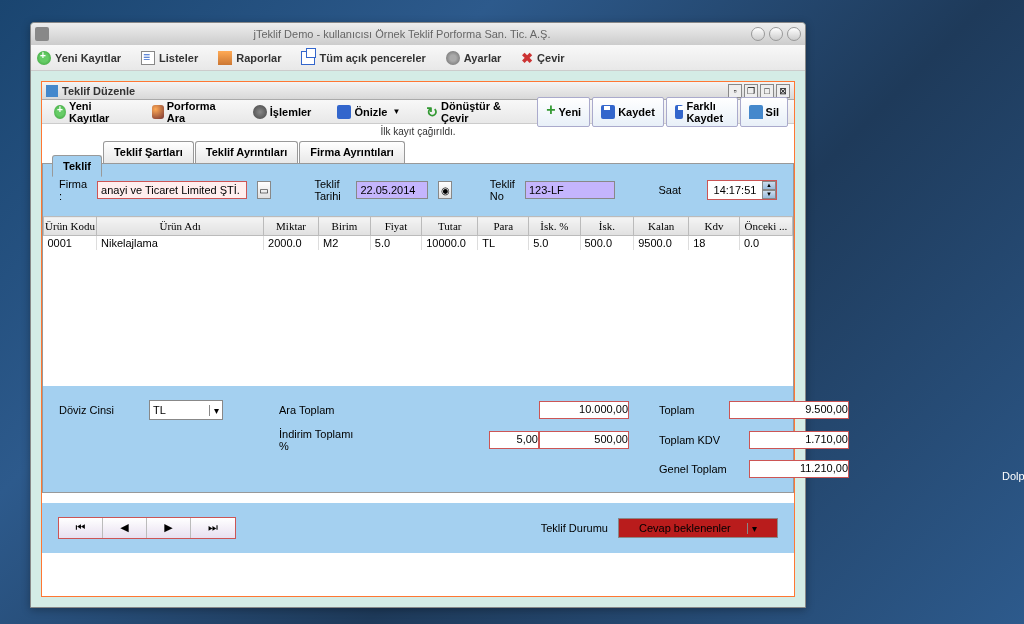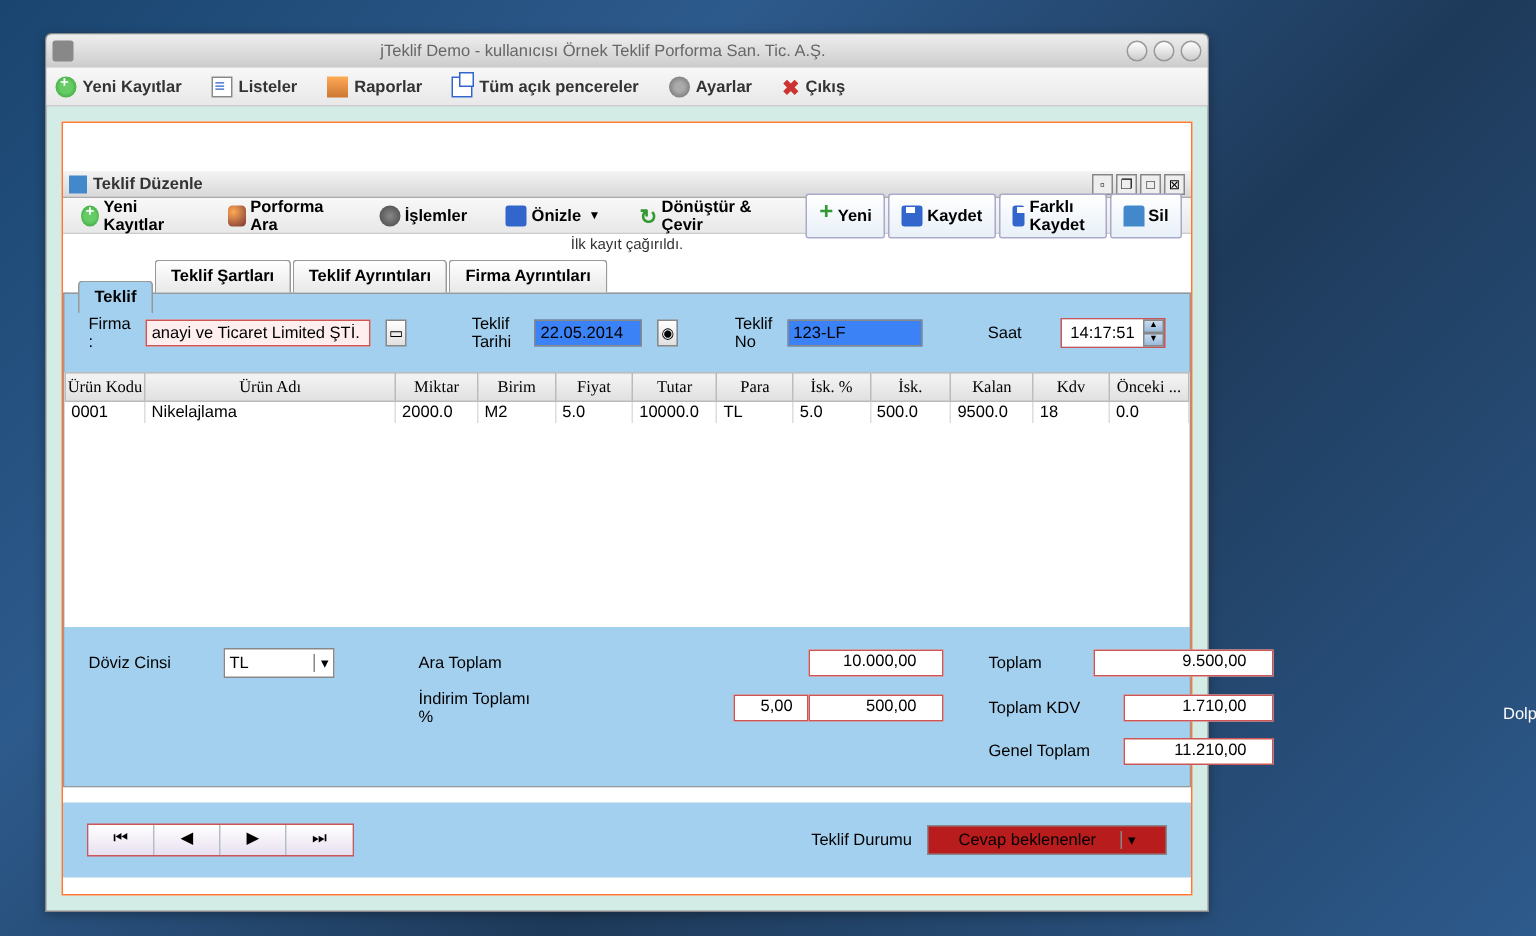--- a/index.html
+++ b/index.html
@@ -25,51 +25,51 @@
   .ico-bino { background: radial-gradient(circle at 30% 30%, #fa5, #733); border-radius: 3px; }
   .ico-gears { background: radial-gradient(circle, #888, #444); border-radius: 50%; }
   .ico-preview { background: #36c; border-radius: 2px; }
   .ico-refresh { color: #393; font-weight: bold; font-size: 14px; }
   .ico-new { color: #393; font-weight: bold; font-size: 16px; margin-top: -4px; }
   .ico-save { background: #36c; border-radius: 2px; position: relative; }
   .ico-save::after { content: ""; position: absolute; background: #fff; width: 6px; height: 4px; left: 3px; top: 1px; }
   .ico-del { background: #48c; border-radius: 2px 2px 0 0; }
   .content-area { position: absolute; left: 10px; top: 58px; right: 10px; bottom: 10px; border: 1px solid #f73; background: #fff; }
   .inner-window { position: absolute; left: 0; top: 0; right: 0; bottom: 0; }
-  .inner-titlebar { height: 18px; background: linear-gradient(to bottom, #f4f4f4, #d8d8d8); display: flex; align-items: center; padding: 0 4px; border-bottom: 1px solid #aaa; margin-top: 32px; }
+  .inner-titlebar { height: 18px; background: linear-gradient(to bottom, #f4f4f4, #d8d8d8); display: flex; align-items: center; padding: 0 4px; border-bottom: 1px solid #aaa; }
   .inner-titlebar-icon { width: 12px; height: 12px; background: #48c; margin-right: 4px; }
   .inner-title { flex: 1; font-weight: bold; color: #333; }
   .inner-ctrl { display: flex; gap: 2px; }
   .inner-ctrl span { width: 14px; height: 14px; border: 1px solid #888; background: #eee; text-align: center; font-size: 9px; line-height: 12px; cursor: pointer; }
   .sub-toolbar { height: 24px; background: linear-gradient(to bottom, #f8f8f8, #e8e8e8); display: flex; align-items: center; padding: 0 6px; gap: 14px; border-bottom: 1px solid #ccc; }
   .sub-toolbar .right { margin-left: auto; display: flex; gap: 2px; }
   .sub-btn { display: flex; align-items: center; gap: 3px; padding: 2px 6px; font-weight: bold; cursor: pointer; }
   .sub-right-btn { display: flex; align-items: center; gap: 3px; padding: 2px 8px; border: 1px solid #aac; background: linear-gradient(to bottom, #fff, #e8f0f8); font-weight: bold; cursor: pointer; border-radius: 2px; }
   .dropdown-arrow { font-size: 8px; margin-left: 2px; }
   .status-line { text-align: center; font-size: 10px; padding: 2px; color: #333; }
   .tabs { display: flex; padding-left: 10px; background: #fff; margin-top: 2px; }
   .tab { padding: 4px 10px; border: 1px solid #999; border-bottom: none; background: linear-gradient(to bottom, #fff, #e8e8e8); margin-right: 1px; cursor: pointer; font-weight: bold; border-radius: 3px 3px 0 0; }
   .tab.active { background: #a4d0f0; border-bottom: 1px solid #a4d0f0; position: relative; top: 14px; }
   .tab-content { background: #a4d0f0; border: 1px solid #999; margin: 0 0; padding: 0; }
   .form-row { display: flex; align-items: center; padding: 14px 16px; gap: 10px; }
   .form-label { font-size: 11px; }
-  .form-input { height: 18px; border: 1px solid #888; padding: 0 3px; background: #3b82f6; }
+  .form-input { height: 18px; border: 1px solid #888; padding: 0 3px; background: #c4b5fd; }
   .form-input.highlight { border: 1px solid #c55; background: #fee; }
   .icon-btn { width: 22px; height: 18px; background: linear-gradient(to bottom, #fff, #e0e0e0); border: 1px solid #888; cursor: pointer; text-align: center; font-size: 10px; }
   .time-group { display: flex; align-items: center; border: 1px solid #c55; }
   .time-input { height: 18px; border: none; padding: 0 4px; width: 54px; text-align: center; }
   .spinner { display: flex; flex-direction: column; width: 14px; }
   .spinner span { height: 9px; background: linear-gradient(to bottom, #cde, #9bd); border: 1px solid #888; font-size: 6px; text-align: center; line-height: 6px; cursor: pointer; }
   .grid { background: #fff; height: 170px; overflow: auto; }
   .grid table { width: 100%; border-collapse: collapse; }
   .grid th { background: linear-gradient(to bottom, #f4f4f4, #e0e0e0); border: 1px solid #bbb; padding: 3px 0; font-weight: normal; text-align: center; font-size: 11px; font-family: Liberation Serif, serif; }
   .grid td { border-right: 1px solid #ddd; padding: 1px 4px; font-size: 11px; }
   .totals-row { background: #a4d0f0; padding: 14px 16px; display: grid; grid-template-columns: 90px 90px 120px 120px 60px 90px 100px 120px; align-items: center; row-gap: 8px; }
   .totals-label { font-size: 11px; }
-  .totals-val { border: 1px solid #c55; height: 18px; text-align: right; padding: 1px 17px; background: #fff; }
+  .totals-val { border: 1px solid #c55; height: 18px; text-align: right; padding: 1px 0; background: #fff; }
   .select-box { height: 20px; border: 1px solid #888; background: #fff; display: flex; align-items: center; padding: 0 3px; position: relative; }
   .select-box::after { content: "▾"; margin-left: auto; font-size: 10px; border-left: 1px solid #888; padding-left: 4px; }
   .gap-bar { height: 10px; background: #fff; }
   .footer { background: #a4d0f0; padding: 14px 16px; display: flex; align-items: center; }
   .nav-group { display: flex; border: 1px solid #c55; }
   .nav-btn { width: 44px; height: 20px; background: linear-gradient(to bottom, #fff, #e8e0f0); border-right: 1px solid #bbb; cursor: pointer; text-align: center; line-height: 18px; font-size: 11px; }
   .nav-btn:last-child { border-right: none; }
   .footer-right { margin-left: auto; display: flex; align-items: center; gap: 10px; }
   .status-select { width: 160px; height: 20px; border: 1px solid #888; background: #b91c1c; display: flex; align-items: center; padding: 0 20px; }
   .status-select::after { content: "▾"; margin-left: auto; border-left: 1px solid #888; padding-left: 4px; font-size: 10px; }
@@ -105,21 +105,21 @@
     <div class="tb-item">
         <span class="ico ico-windows"></span>
         <span>Tüm açık pencereler</span>
       </div>
     <div class="tb-item">
         <span class="ico ico-gear"></span>
         <span>Ayarlar</span>
       </div>
     <div class="tb-item">
         <span class="ico-close">✖</span>
-        <span>Çıkış</span>
+        <span>Çevir</span>
       </div>
   </div>
 
   <div class="content-area">
     <div class="inner-window">
       <div class="inner-titlebar">
         <div class="inner-titlebar-icon"></div>
         <div class="inner-title">Teklif Düzenle</div>
         <div class="inner-ctrl">
           <span>▫</span>

